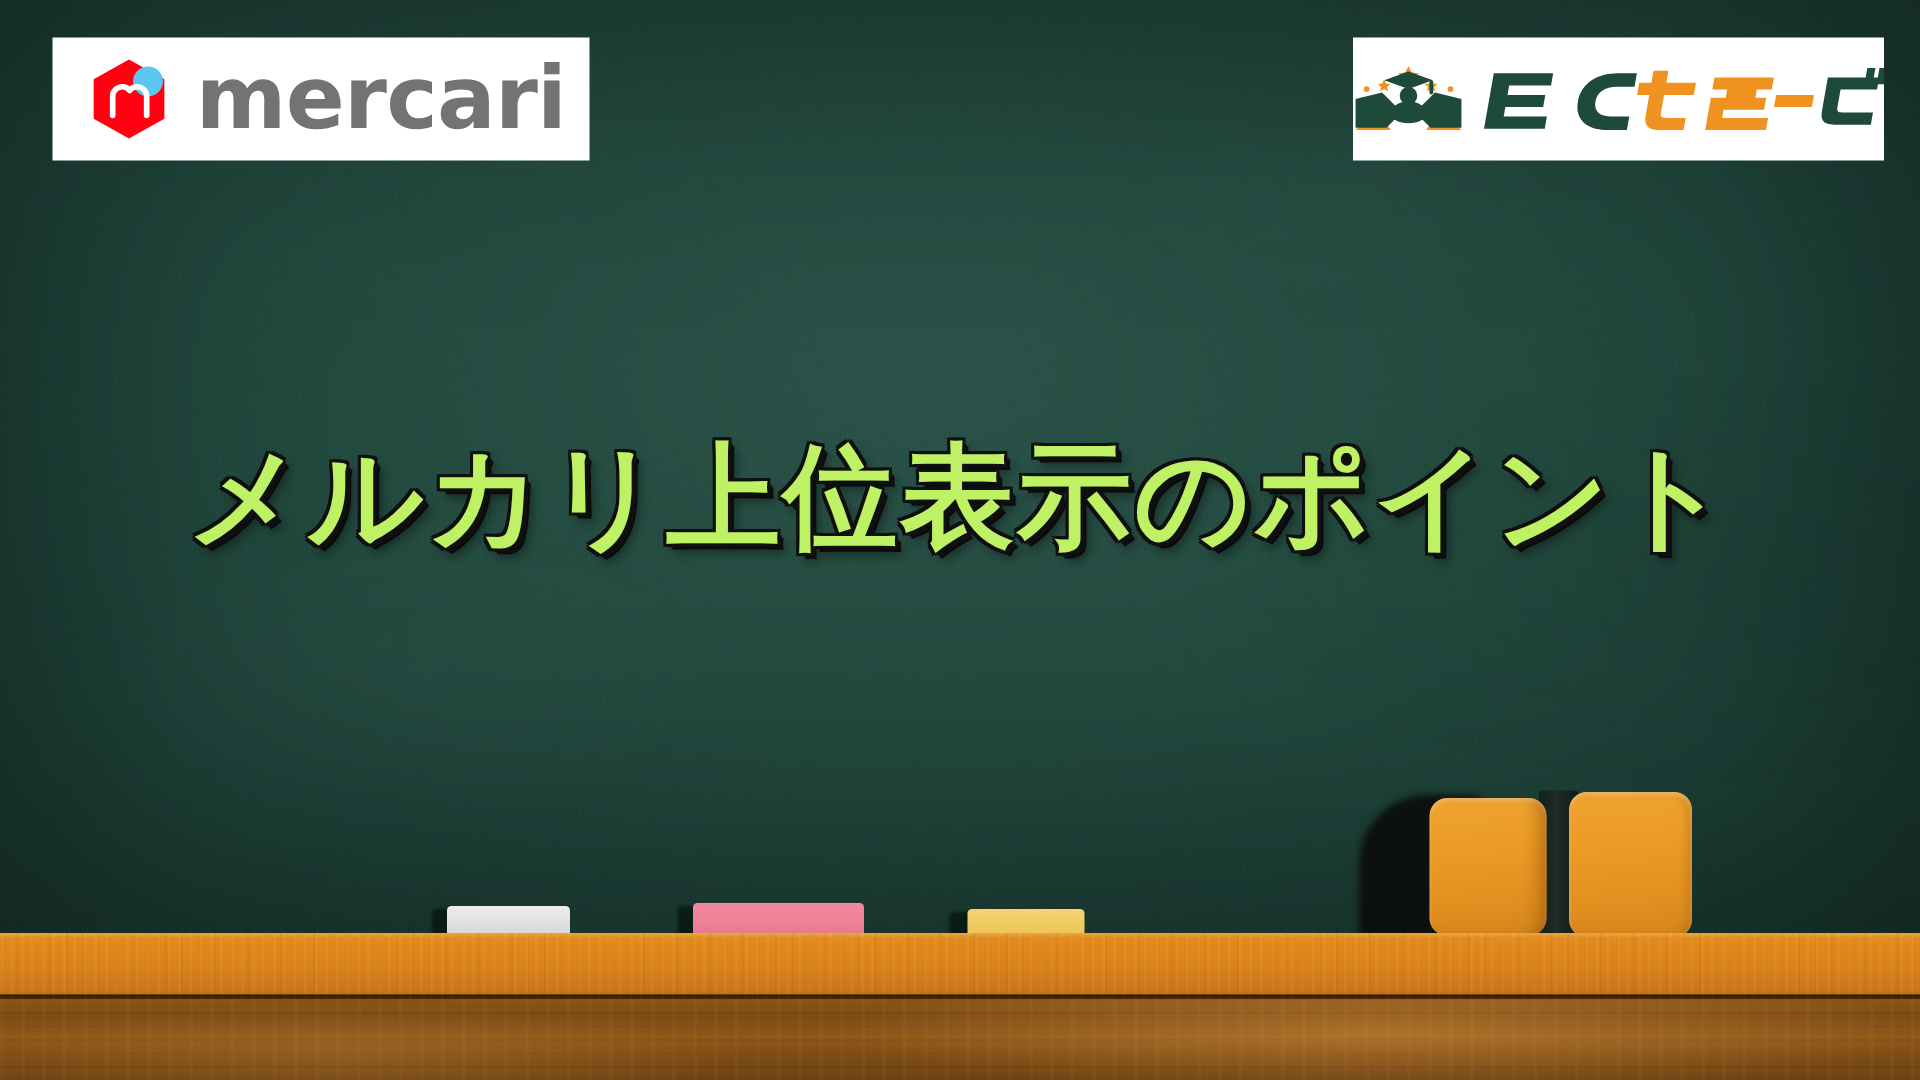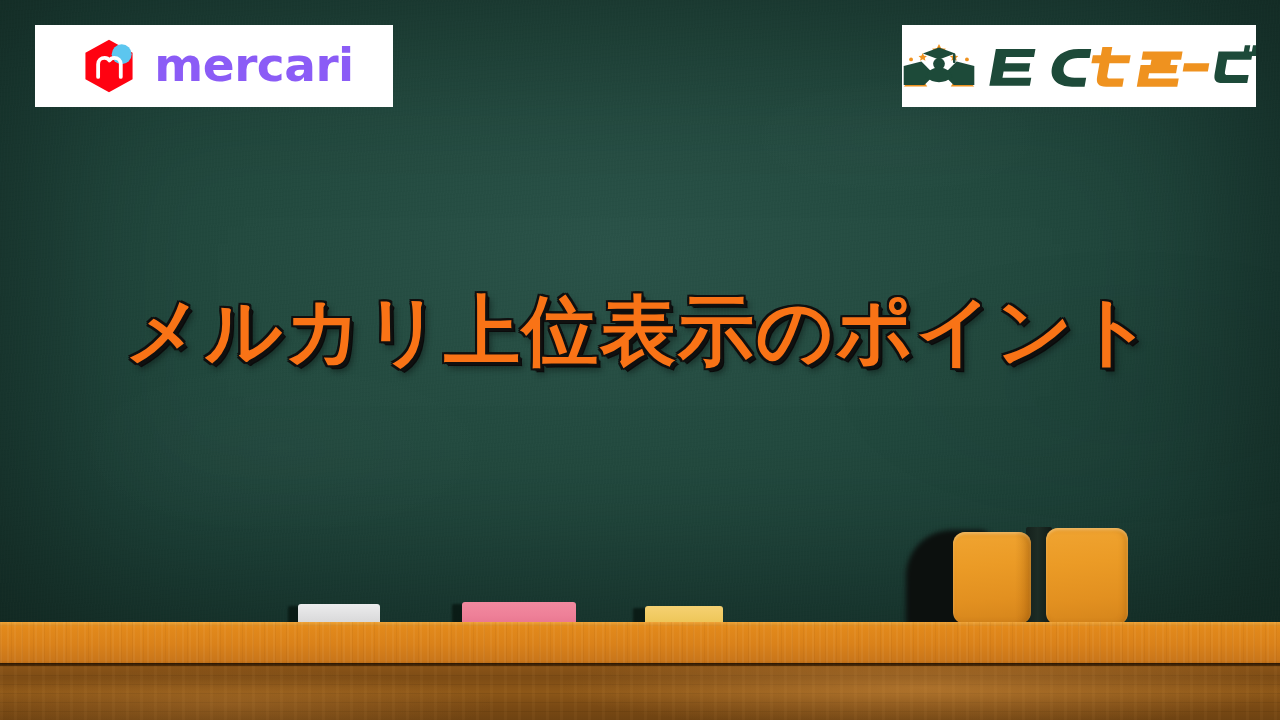--- a/index.html
+++ b/index.html
@@ -76,42 +76,42 @@
   .logo-ec {
     left: 902px;
     top: 25px;
     width: 354px;
     height: 82px;
     gap: 10px;
   }
   .mercari-mark { width: 58px; height: 58px; flex: none; display:block; }
   .mercari-word {
     font-family: "DejaVu Sans", "Liberation Sans", sans-serif;
-    font-size: 47px;
+    font-size: 58px;
     font-weight: 700;
     letter-spacing: -0.5px;
-    color: #8b5cf6;
+    color: #737373;
     line-height: 1;
     margin-top: -3px;
   }
   .ec-mark { width: 74px; height: 50px; flex: none; display:block; }
   .ec-word { display:block; height: 50px; }
 
   
   .headline {
     position: absolute;
     left: 0;
     top: 288px;
     width: 1280px;
     text-align: center;
     font-family: "DejaVu Sans", "Liberation Sans", sans-serif;
     font-size: 76px;
     font-weight: 700;
     letter-spacing: 2px;
-    color: #f97316;
+    color: #bef264;
     line-height: 1.12;
     white-space: nowrap;
     text-shadow:
        2px 0 0 #101010,  -2px 0 0 #101010,
        0 2px 0 #101010,  0 -2px 0 #101010,
        2px 2px 0 #101010, -2px 2px 0 #101010,
        2px -2px 0 #101010, -2px -2px 0 #101010,
        3px 3px 0 #101010, 4px 4px 0 #0b0b0b,
        5px 6px 7px rgba(0,0,0,.45);
   }

